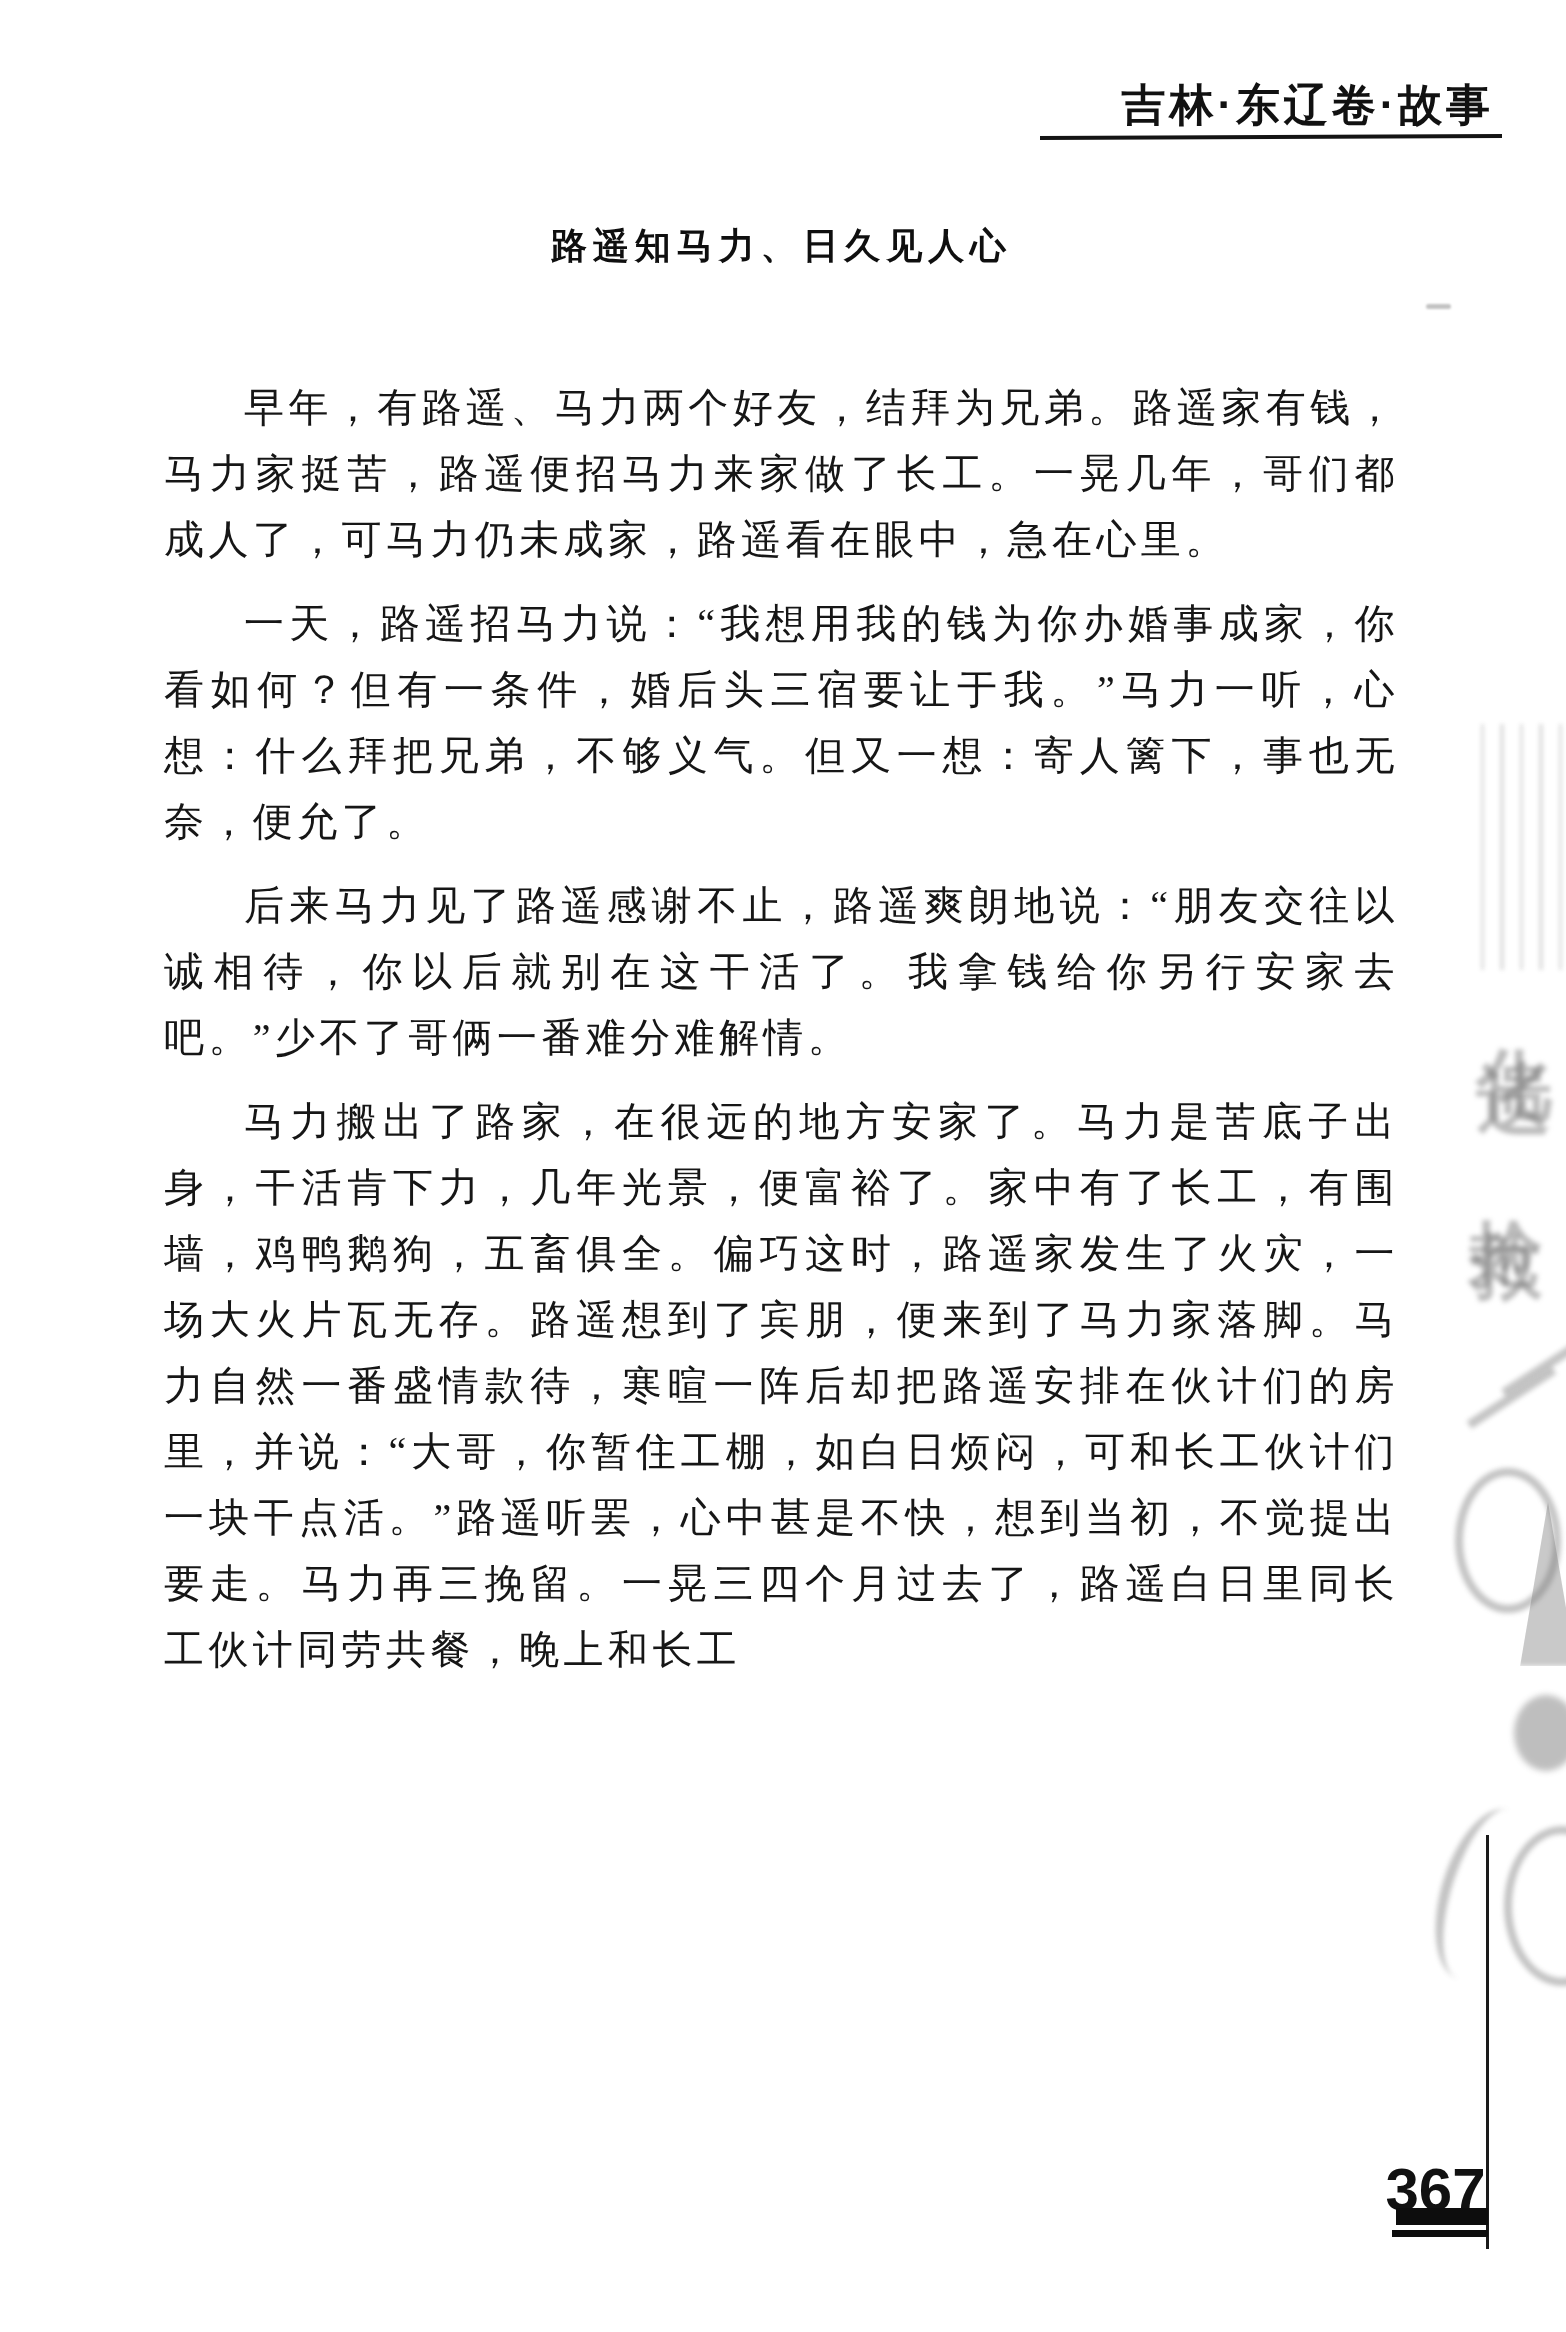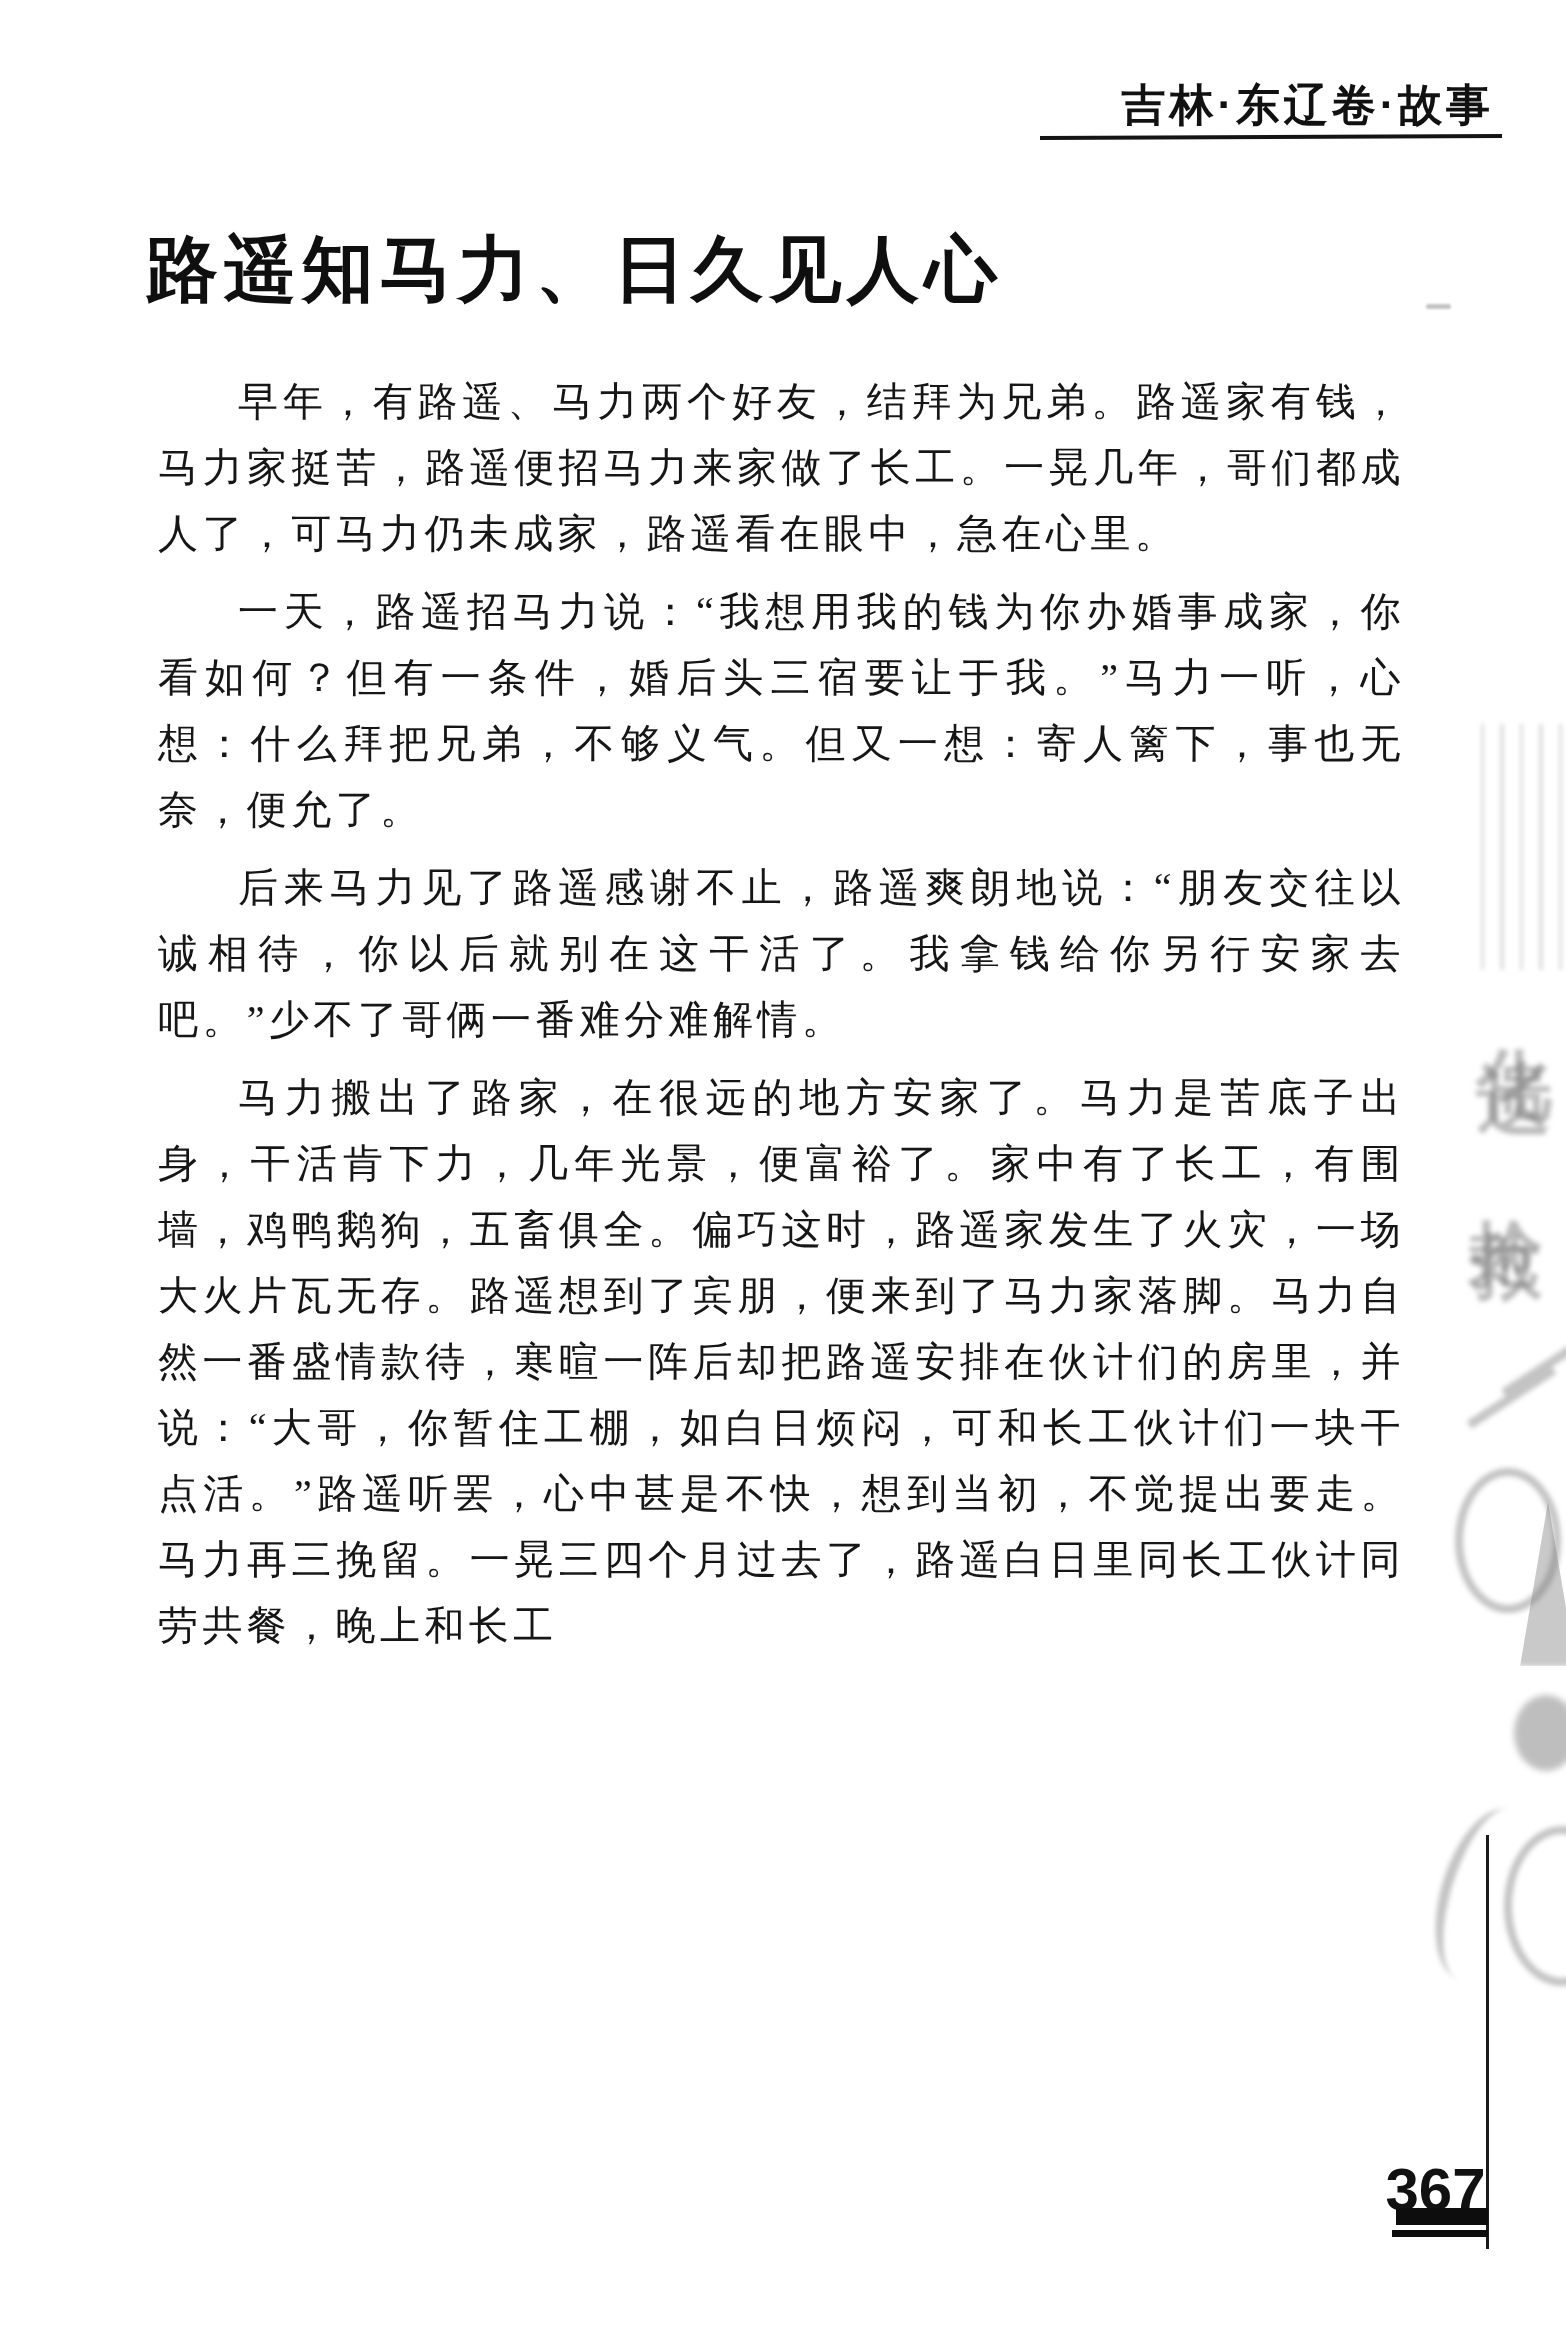--- a/index.html
+++ b/index.html
@@ -40,39 +40,40 @@
     background:#c3c3c3;
     border-radius:2.9px;
     filter:blur(1px);
   }
   
   .title{
     position:absolute;
     top:222px;left:146px;
     width:1271px;
     margin:0;
+    text-align:center;
     font-family:Liberation Sans, sans-serif;
     font-weight:700;
-    font-size:72px;
+    font-size:36px;
     letter-spacing:5.9px;
     color:#0f0f0f;
   }
   
   .body-col{
     position:absolute;
     left:146px;top:357px;
     width:1271px;
     font-size:40px;
     line-height:66px;
     letter-spacing:4.4px;
     text-align:justify;
     color:#161616;
   }
   .body-col p{
-    margin:12px;
+    margin:18px;
     text-indent:2em;
   }
   
   .rule-vertical{
     position:absolute;
     left:1486px;top:1835px;
     width:2.9px;height:414px;
     background:#1a1a1a;
   }
   .page-number{

